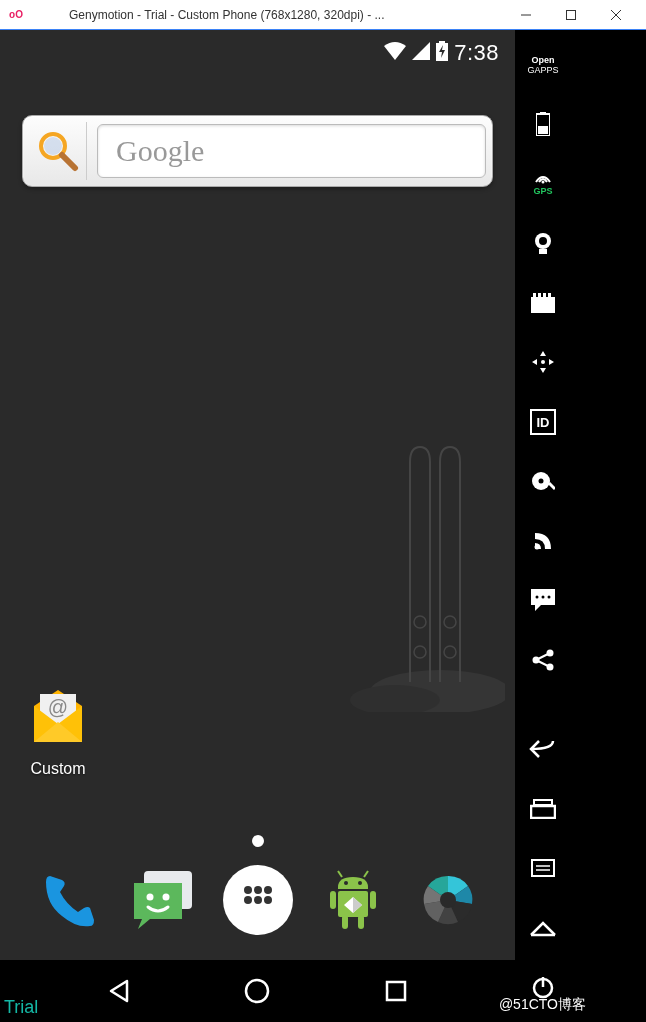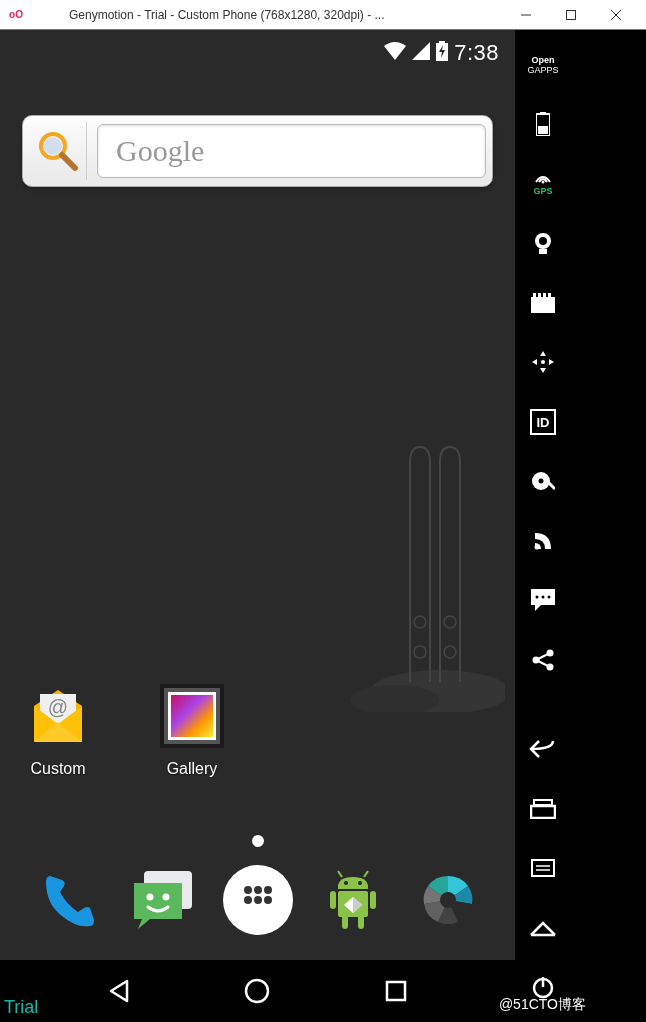--- a/index.html
+++ b/index.html
@@ -128,39 +128,20 @@
         <div class="app-icon">
           <svg width="72" height="72" viewBox="0 0 72 72">
             <path d="M12 62 L12 26 L36 10 L60 26 L60 62 Z" fill="#ffb300"></path>
             <rect x="18" y="14" width="36" height="34" fill="#f0f0f0"></rect>
             <text x="36" y="34" font-size="20" fill="#888" text-anchor="middle">@</text>
             <path d="M12 26 L36 44 L60 26 L60 62 L12 62 Z" fill="#ffc107"></path>
             <path d="M12 62 L36 42 L60 62 Z" fill="#ffca28"></path>
           </svg>
         </div>
         <span class="app-label">Custom</span>
-      </div>
-      <div class="app-icon-group">
-        <div class="app-icon">
-          <svg width="72" height="72" viewBox="0 0 72 72">
-            <rect x="4" y="4" width="64" height="64" fill="#1a1a1a"></rect>
-            <rect x="8" y="8" width="56" height="56" fill="#555"></rect>
-            <rect x="12" y="12" width="48" height="48" fill="#fff"></rect>
-            <defs>
-                <linearGradient id="gal" x1="0" y1="0" x2="1" y2="1">
-                  <stop offset="0%" stop-color="#c51162"></stop>
-                  <stop offset="40%" stop-color="#aa42e8"></stop>
-                  <stop offset="70%" stop-color="#ff9800"></stop>
-                  <stop offset="100%" stop-color="#ffeb3b"></stop>
-                </linearGradient>
-              </defs>
-            <rect x="15" y="15" width="42" height="42" fill="url(#gal)"></rect>
-          </svg>
-        </div>
-        <span class="app-label">Gallery</span>
       </div>
     </div>
 
     <div class="page-indicator"></div>
 
     <div class="dock">
       <div class="dock-app">
         <svg width="64" height="64" viewBox="0 0 64 64">
             <path d="M14 8 Q10 8 10 14 Q10 36 26 48 Q40 60 54 58 Q58 58 58 52 L54 40 Q52 38 48 40 L42 44 Q30 36 24 24 L28 18 Q30 14 26 12 Z" fill="#1a95e0"></path>
           </svg>

